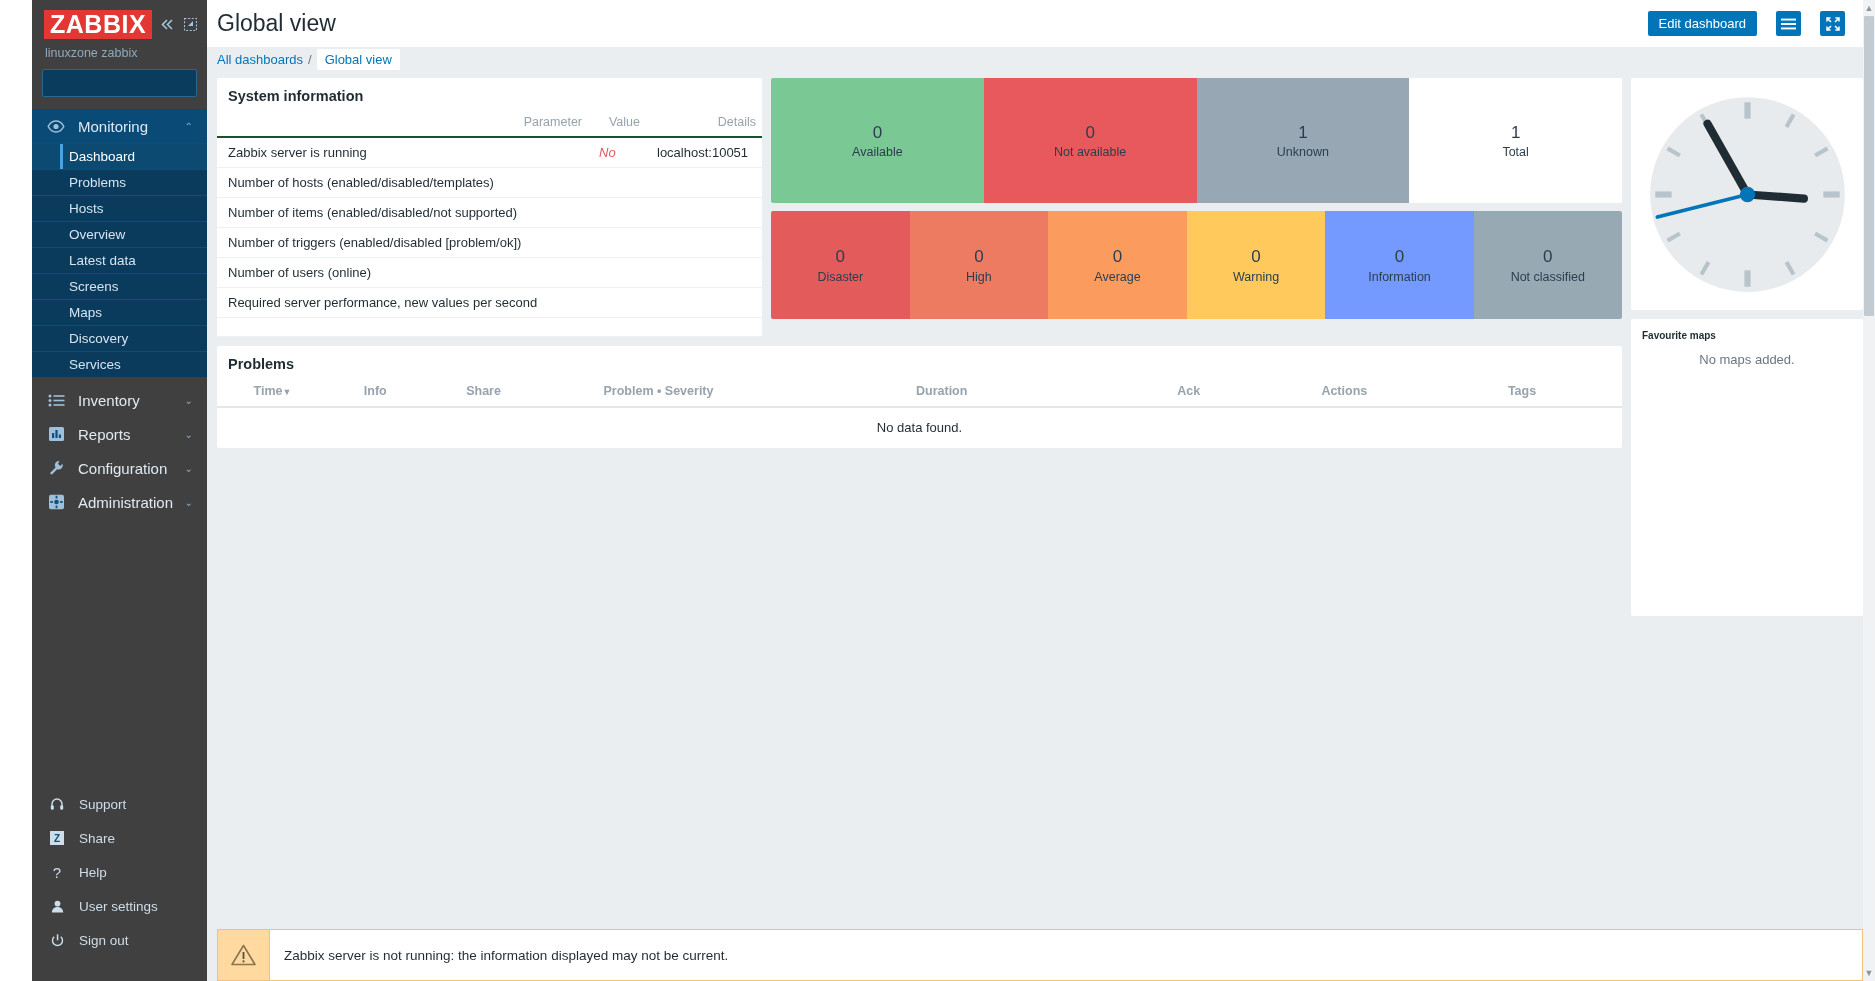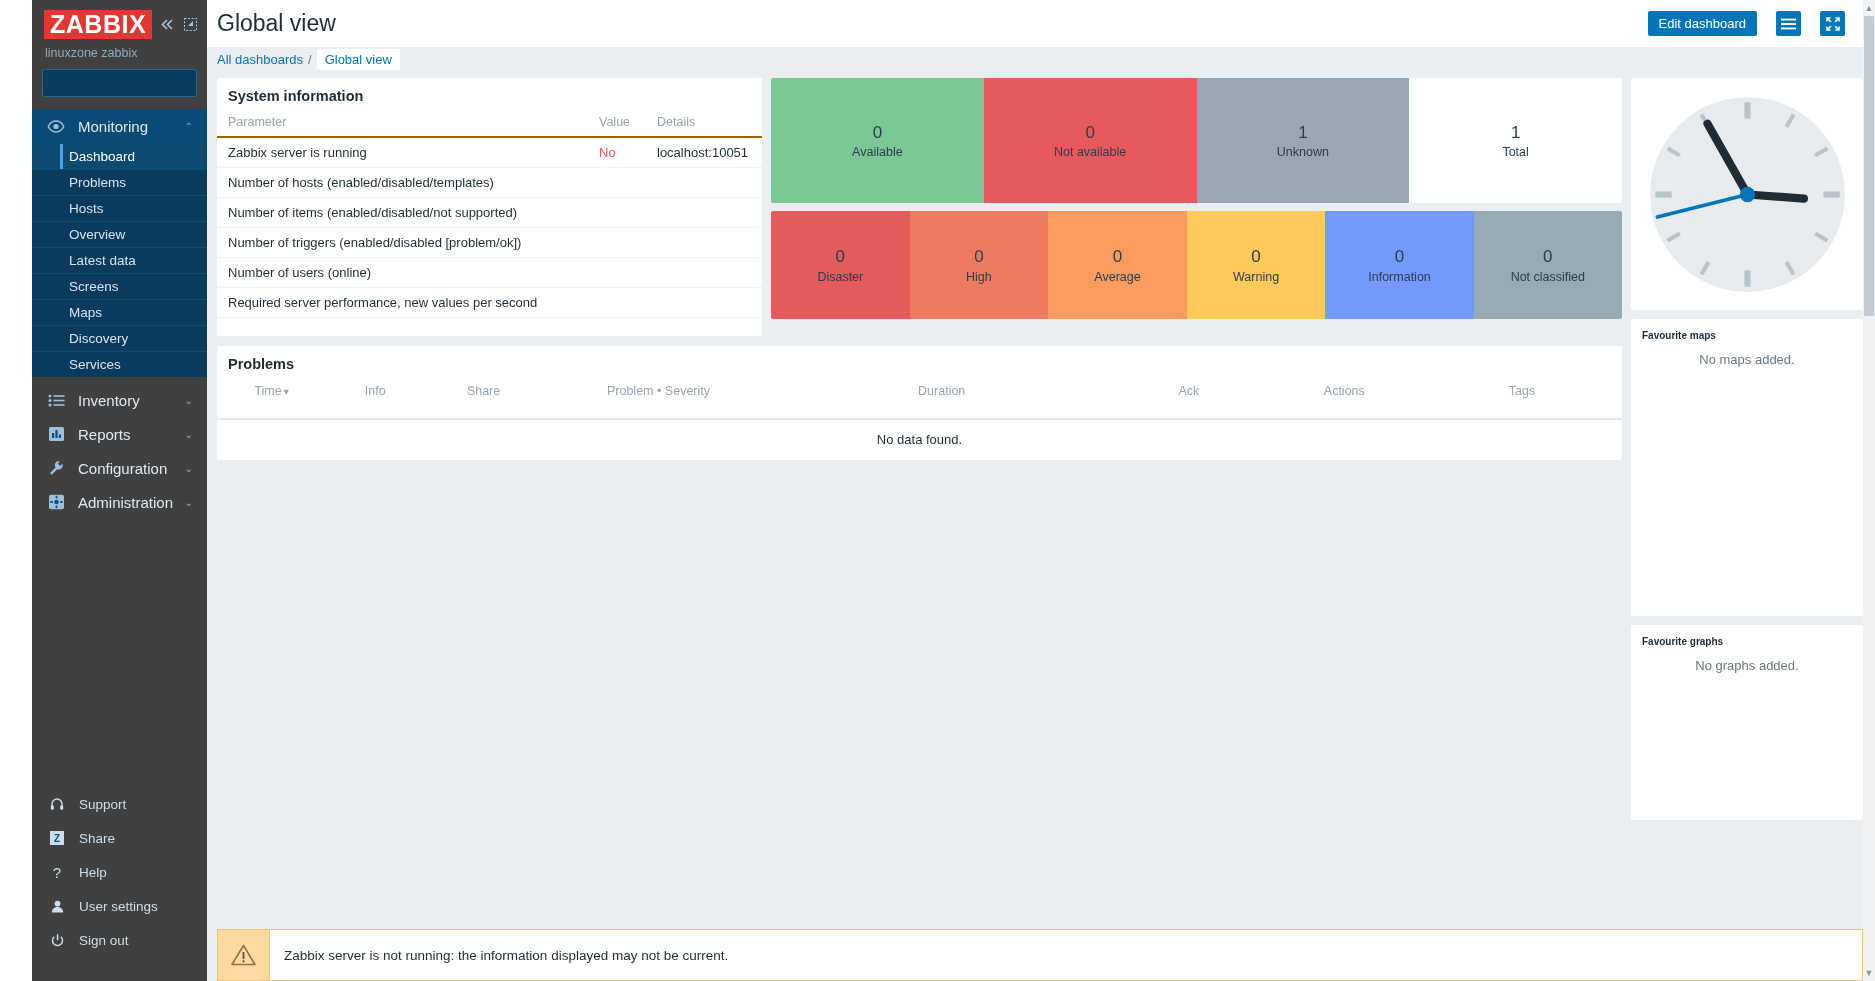--- a/index.html
+++ b/index.html
@@ -136,28 +136,28 @@
   .card { background: #ffffff; border-radius: 2px; }
   .card-title {
     font-size: 14.5px; font-weight: bold; color: #1f2c33;
     padding: 10px 11px 9px 11px;
   }
 
   
   .sysinfo { width: 545px; min-width: 545px; }
   table.sys { width: 100%; border-collapse: collapse; }
   table.sys th {
-    text-align: left; font-size: 12.5px; font-weight: normal; color: #97a3ad;
-    padding: 2px 6px 7px 11px; border-bottom: 2px solid #a16207;
+    text-align: right; font-size: 12.5px; font-weight: normal; color: #97a3ad;
+    padding: 2px 6px 7px 11px; border-bottom: 2px solid #14532d;
   }
   table.sys td {
     font-size: 13px; color: #1f2c33; padding: 7px 6px 7px 11px;
     border-bottom: 1px solid #eef1f3;
   }
-  table.sys td.val-no { color: #e45959; }
+  table.sys td.val-no { color: #e45959; font-style: italic; }
   .sys-col-value { width: 58px; }
   .sys-col-details { width: 116px; }
   .sys-spacer td { height: 19px; border-bottom: none; }
 
   
   .tiles-wrap { flex: 1; display: flex; flex-direction: column; gap: 8px; min-width: 0; }
   .tiles { display: flex; background: #ffffff; border-radius: 2px; overflow: hidden; }
   .tile {
     flex: 1; display: flex; flex-direction: column;
     align-items: center; justify-content: center;
@@ -165,22 +165,22 @@
   }
   .tile.sev { height: 108px; }
   .tile .t-num { font-size: 17px; line-height: 1.25; }
   .tile .t-lbl { font-size: 12.5px; margin-top: 2px; }
   .tile.grow2 { flex: 1.07; }
 
   
   .problems { flex: 1; display: flex; flex-direction: column; min-height: 0; }
   table.prob { width: 100%; border-collapse: collapse; }
   table.prob th {
-    font-size: 12.5px; font-weight: normal; color: #97a3ad;
-    padding: 3px 4px 20px 4px; border-bottom: 2px solid #e3e7ea;
+    font-size: 12.5px; font-weight: bold; color: #97a3ad;
+    padding: 3px 4px 8px 4px; border-bottom: 2px solid #e3e7ea;
   }
   table.prob td.nodata {
     text-align: center; font-size: 13px; color: #1f2c33;
     padding: 12px 0 13px 0;
   }
   .sort-caret { font-size: 9px; color: #97a3ad; }
 
   
   .clock-card { height: 232px; display: flex; align-items: center; justify-content: center; }
   .clock { width: 205px; height: 205px; }
@@ -585,24 +585,20 @@
             <line x1="100" y1="100" x2="12" y2="122" stroke="#0275b8" stroke-width="3.5" stroke-linecap="round"></line>
             <circle cx="100" cy="100" r="7.5" fill="#0275b8"></circle>
           </svg>
         </div>
 
         <div class="card fav-card-maps">
           <div class="fav-title">Favourite maps</div>
           <div class="fav-empty">No maps added.</div>
         </div>
 
-        <div class="card fav-card-graphs">
-          <div class="fav-title">Favourite graphs</div>
-          <div class="fav-empty">No graphs added.</div>
-        </div>
       </div>
     </div>
 
     <div class="footer-msg">
       <div class="warn-icon-box">
         <svg width="25" height="22" viewBox="0 0 25 22">
           <path d="M12.5 1.5 L24 20.5 L1 20.5 Z" fill="none" stroke="#8a7550" stroke-width="1.6" stroke-linejoin="round"></path>
           <rect x="11.6" y="8" width="1.8" height="7" fill="#5b4f33"></rect>
           <rect x="11.6" y="16.4" width="1.8" height="2" fill="#5b4f33"></rect>
         </svg>

